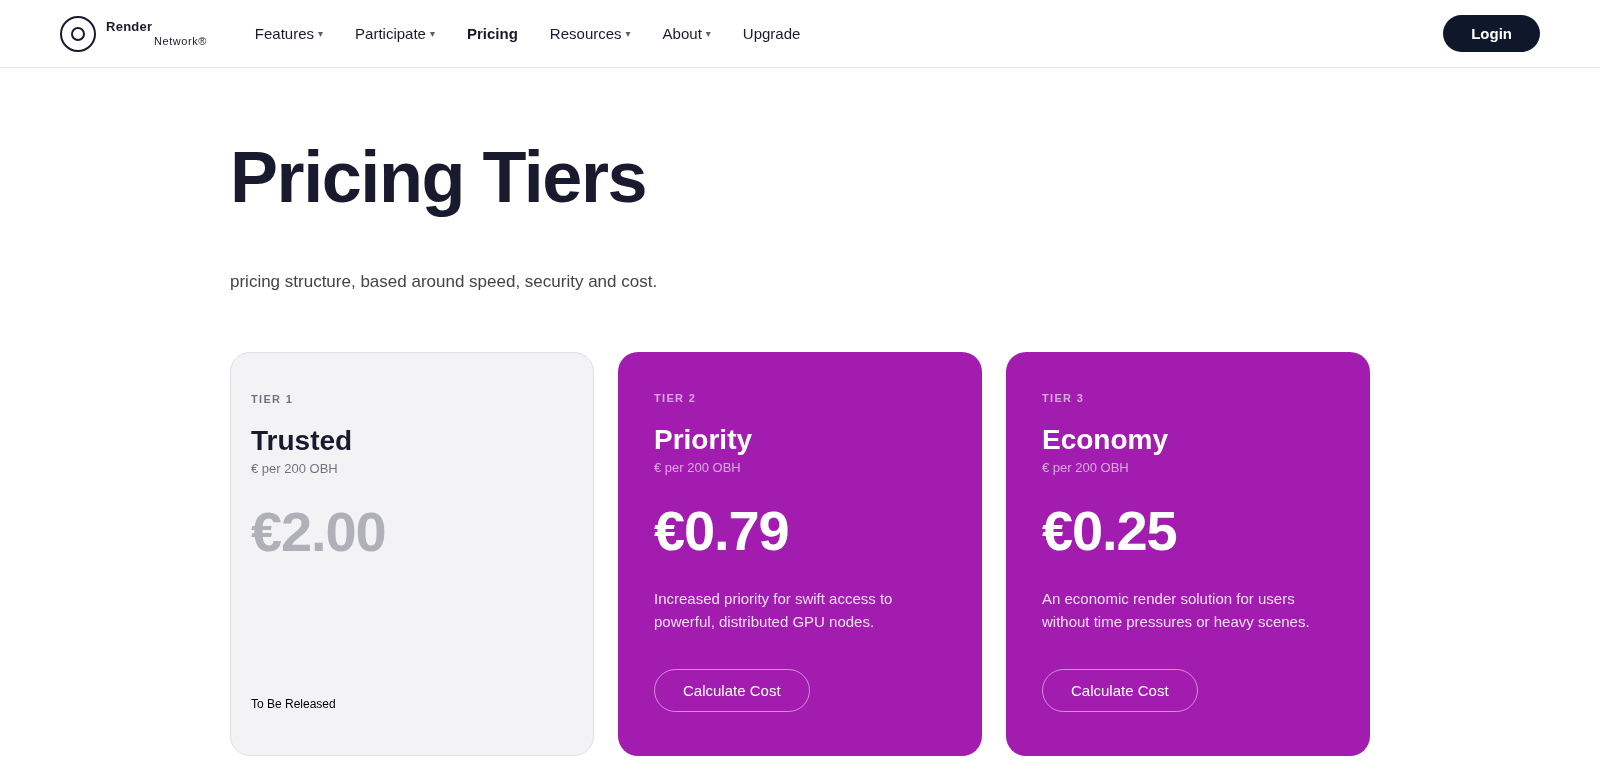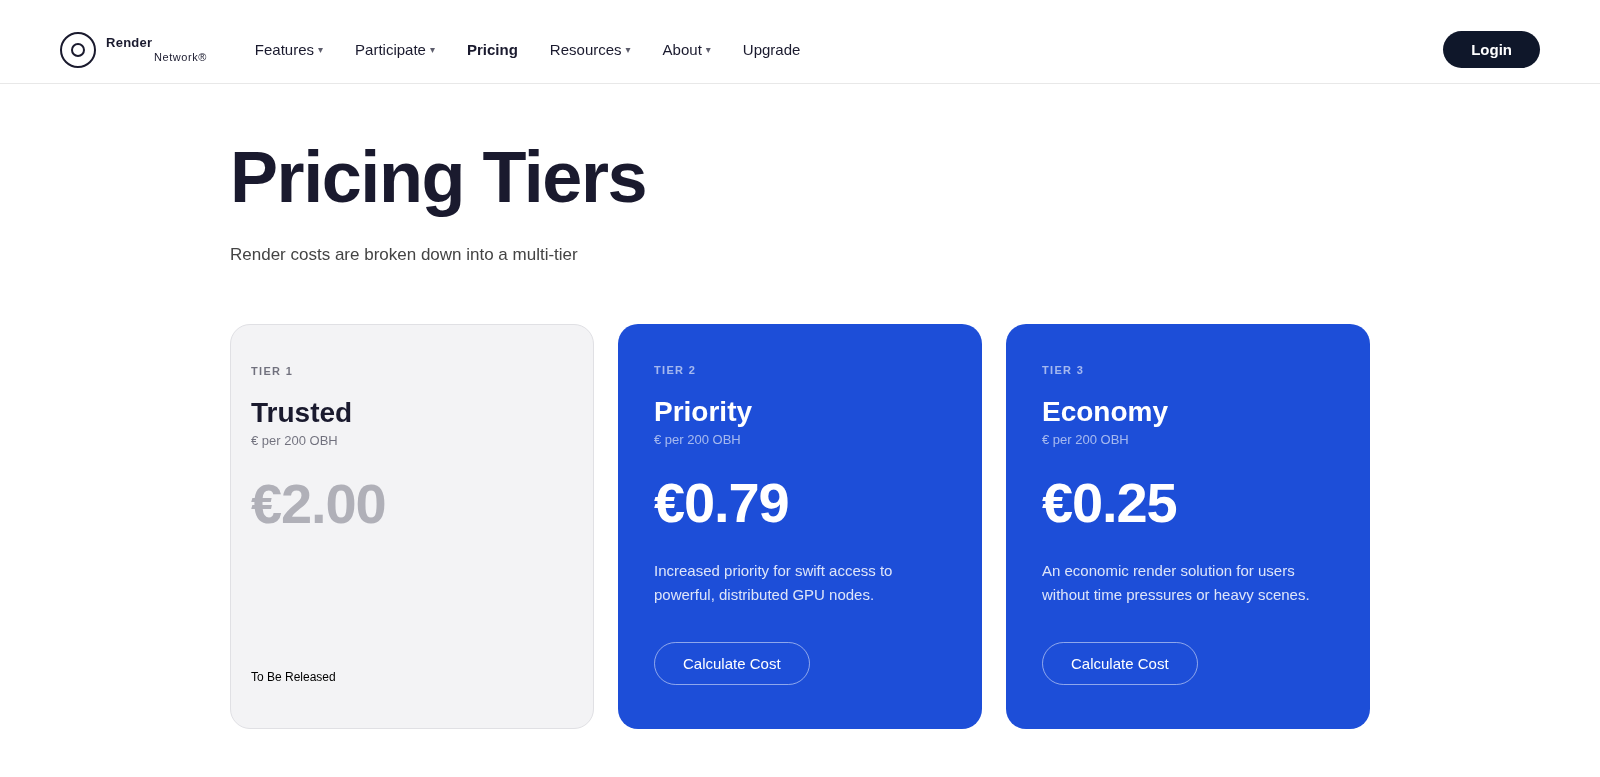--- a/index.html
+++ b/index.html
@@ -2,21 +2,21 @@
 <html><head>
   <meta charset="utf-8">
   <style>
     * { margin: 0; padding: 0; box-sizing: border-box; }
     body { font-family: -apple-system, BlinkMacSystemFont, 'Segoe UI', sans-serif; background: #fff; color: #1a1a2e; }
 
     
     nav {
       display: flex; align-items: center; justify-content: space-between;
       padding: 0 60px; height: 68px; border-bottom: 1px solid #e8e8e8;
-      position: sticky; top: 16px; background: #fff; z-index: 100;
+      position: sticky; top: 0; background: #fff; z-index: 100;
     }
     .nav-left { display: flex; align-items: center; gap: 36px; }
     .logo { display: flex; align-items: center; gap: 10px; text-decoration: none; color: #1a1a2e; }
     .logo-icon {
       width: 36px; height: 36px;
       border: 2.5px solid #1a1a2e; border-radius: 50%;
       display: flex; align-items: center; justify-content: center;
       position: relative;
     }
     .logo-icon::after {
@@ -68,21 +68,21 @@
       padding: 40px 36px 44px;
       min-height: 400px;
       display: flex; flex-direction: column; gap: 0;
     }
     .card-light {
       background: #f3f3f5;
       border: 1px solid #e0e0e4;
       padding-left: 20px;
     }
     .card-dark {
-      background: #1d4ed8;
+      background: #a21caf;
       color: #fff;
     }
 
     .tier-label {
       font-size: 11px; font-weight: 700; letter-spacing: 0.12em;
       text-transform: uppercase; opacity: 0.6;
       margin-bottom: 20px;
     }
     .card-dark .tier-label { color: #fff; opacity: 0.6; }
 
@@ -161,21 +161,22 @@
         <span>Upgrade</span>
       </a>
     </div>
   </div>
   <button class="login-btn">Login</button>
 </nav>
 
 <main>
   <h1 class="page-title">Pricing Tiers</h1>
   <p class="page-subtitle">
-    <span>Render costs are broken down into a multi-tier</span><br>
+    <br>
+    <span>pricing structure, based around speed, security and cost.</span>
   </p>
 
   <div class="cards-grid">
 
     <div class="card card-light">
       <div class="tier-label">TIER 1</div>
       <div class="tier-name">Trusted</div>
       <div class="tier-unit">€ per 200 OBH</div>
       <div class="tier-price">€2.00</div>
       <div class="tier-status">To Be Released</div>

